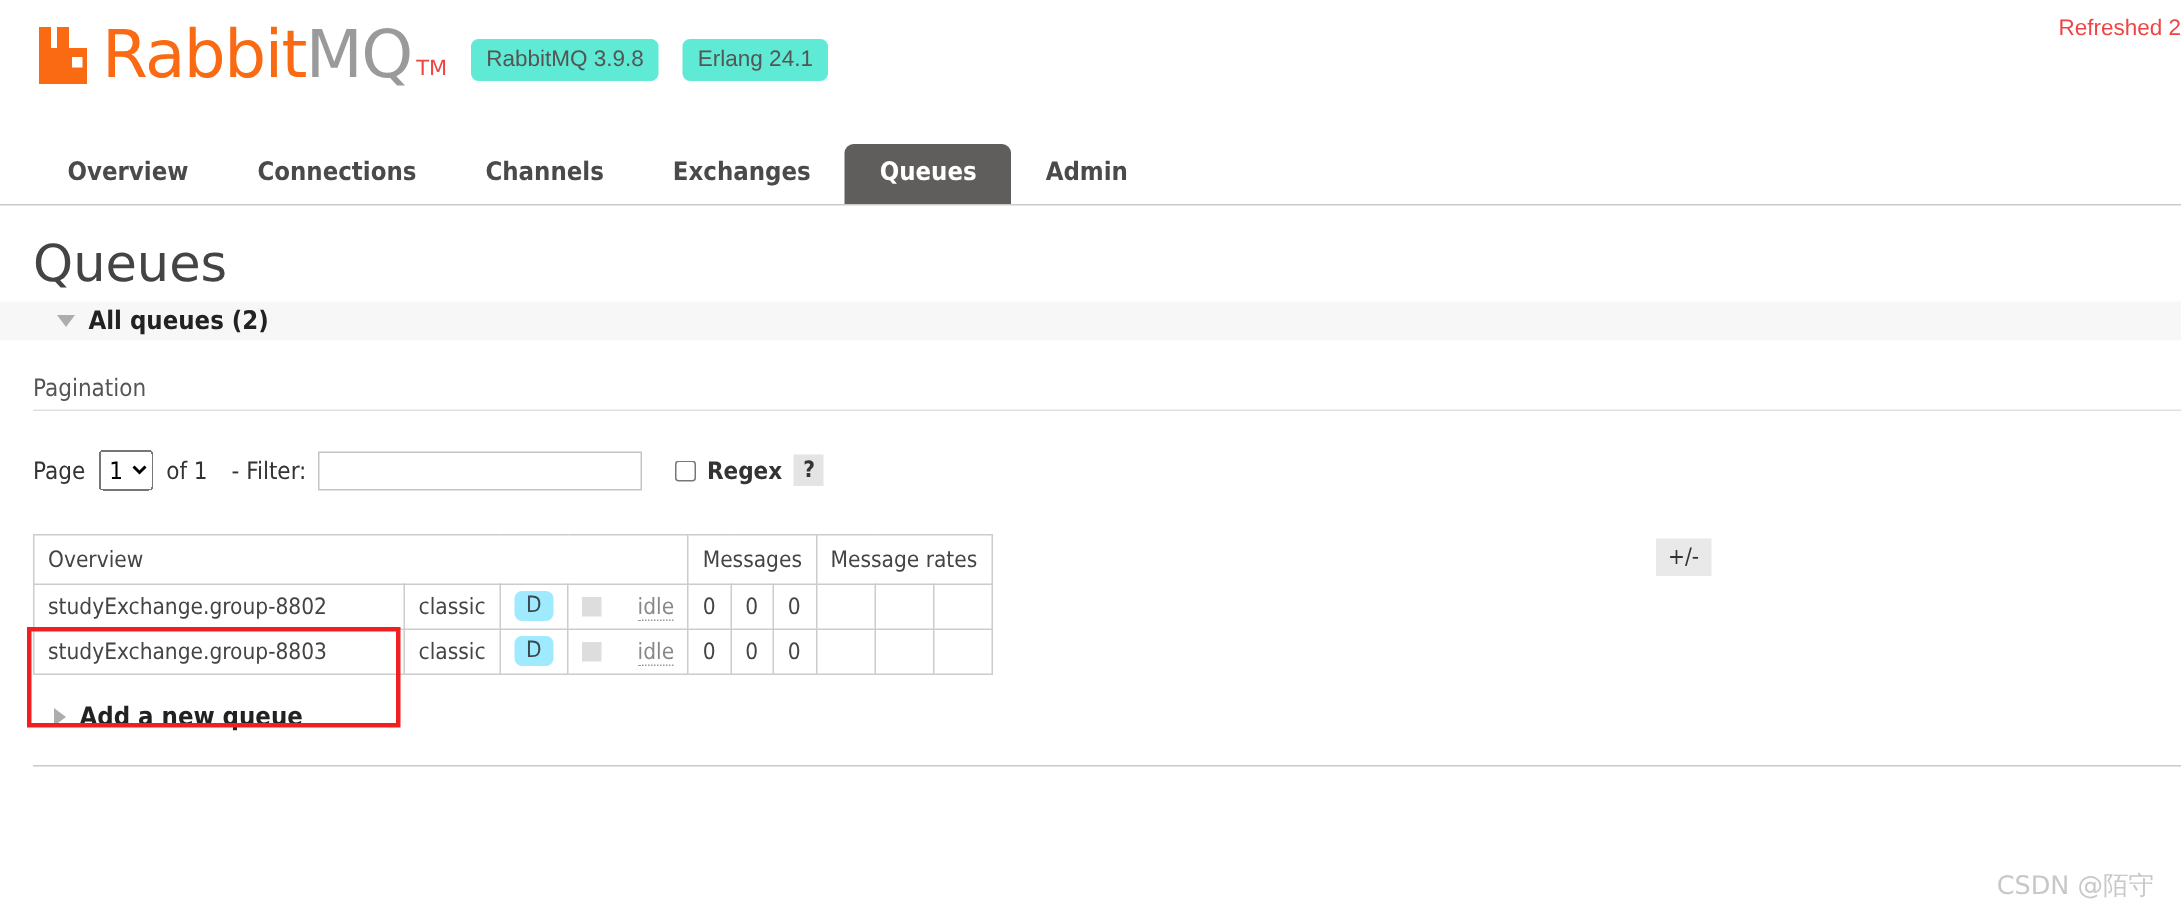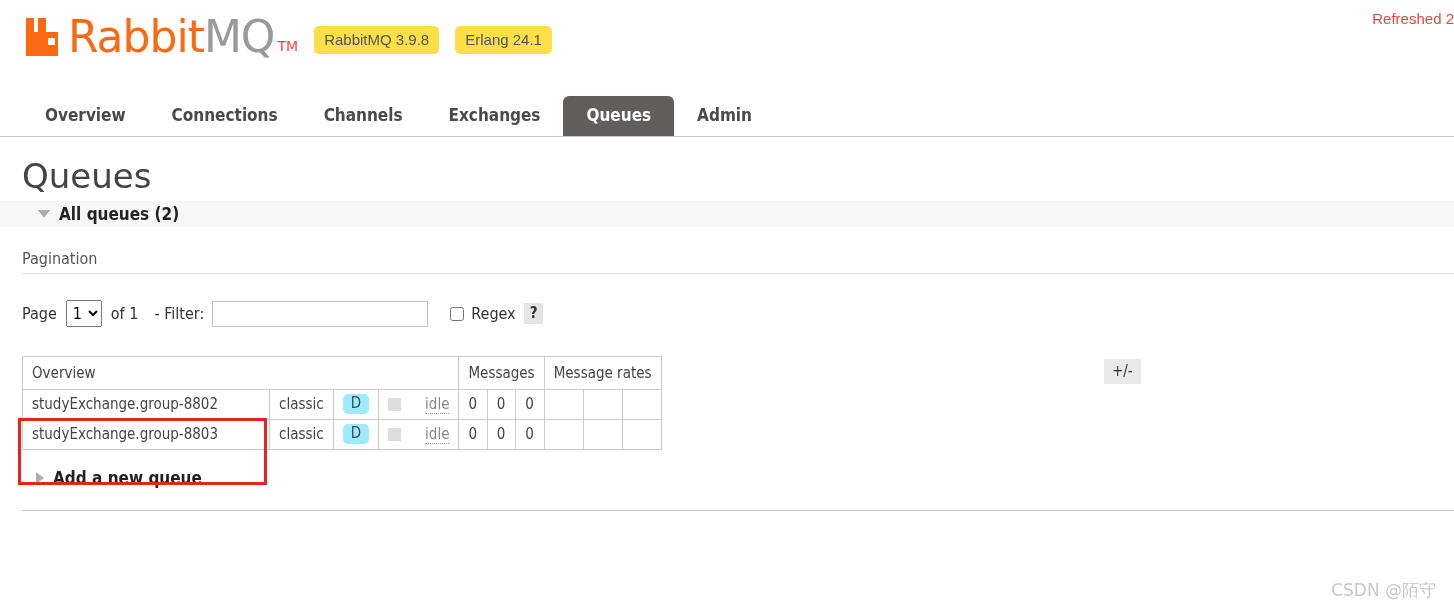--- a/index.html
+++ b/index.html
@@ -52,21 +52,21 @@
   #logo-wordmark .w-rabbit { color: #f96a12; }
   #logo-wordmark .w-mq { color: #9a9a9a; }
   #logo-tm {
     font-size: 14px;
     color: #ef4444;
     margin-left: 3px;
     margin-bottom: 4px;
     font-family: "DejaVu Sans", sans-serif;
   }
   .version-badge {
-    background: #fde047;
+    background: #5eead4;
     border-radius: 5px;
     color: #555555;
     font-size: 15px;
     padding: 5px 10px 6px 10px;
     margin-left: 16px;
     margin-bottom: 4px;
     white-space: nowrap;
   }
 
   
@@ -184,21 +184,21 @@
     font-size: 15px;
     padding: 1px 4px;
     font-family: "Liberation Sans", sans-serif;
   }
   #regex-wrap {
     display: flex;
     align-items: center;
     margin-left: 22px;
   }
   #regex-checkbox { margin: 0 7px 0 0; width: 14px; height: 14px; }
-  #regex-label { margin-right: 8px; }
+  #regex-label { margin-right: 8px; font-weight: bold; }
   #regex-help {
     background: #e4e4e4;
     color: #333333;
     padding: 1px 6px 2px 6px;
     font-size: 15px;
     font-weight: bold;
   }
 
   
   #queues-table-wrap {

